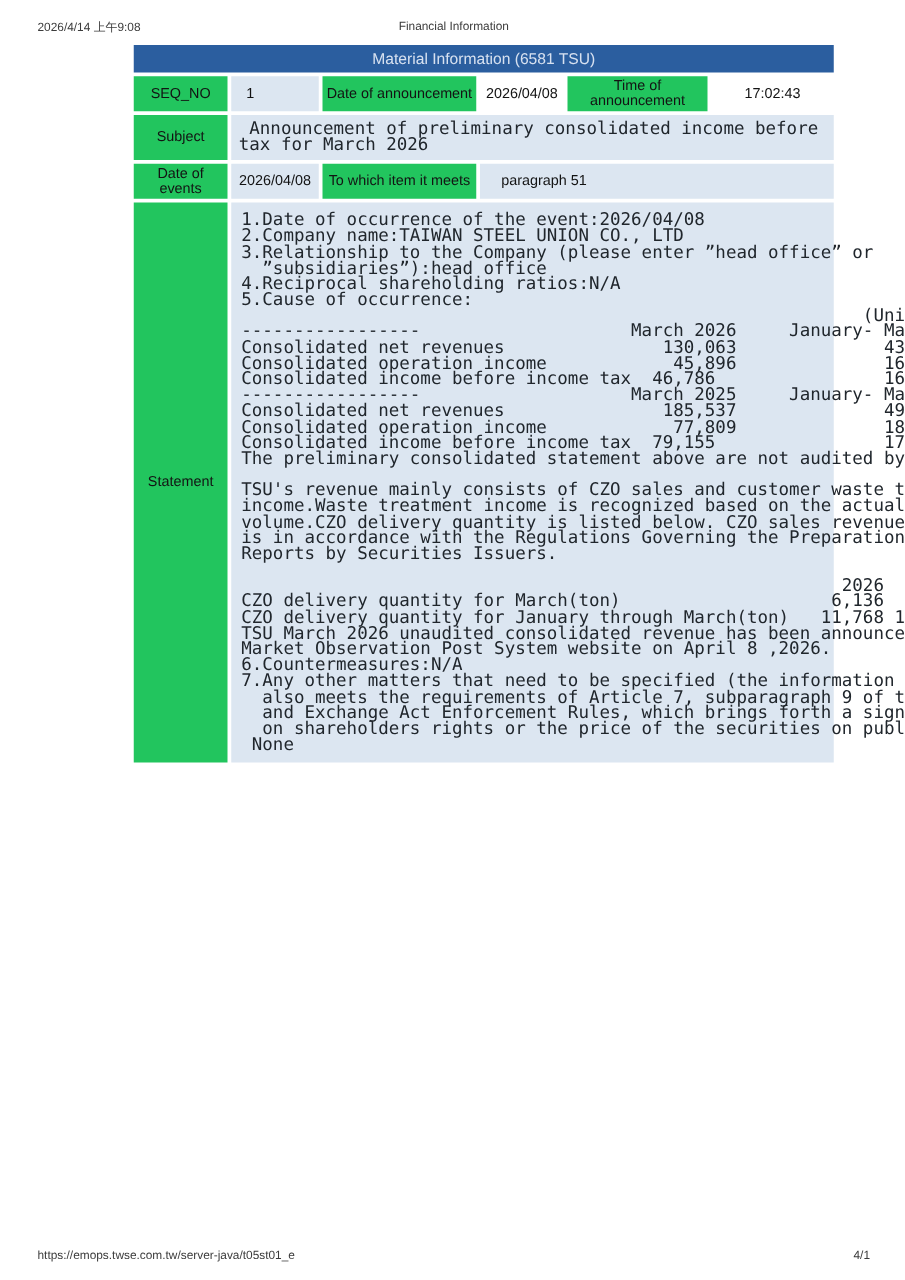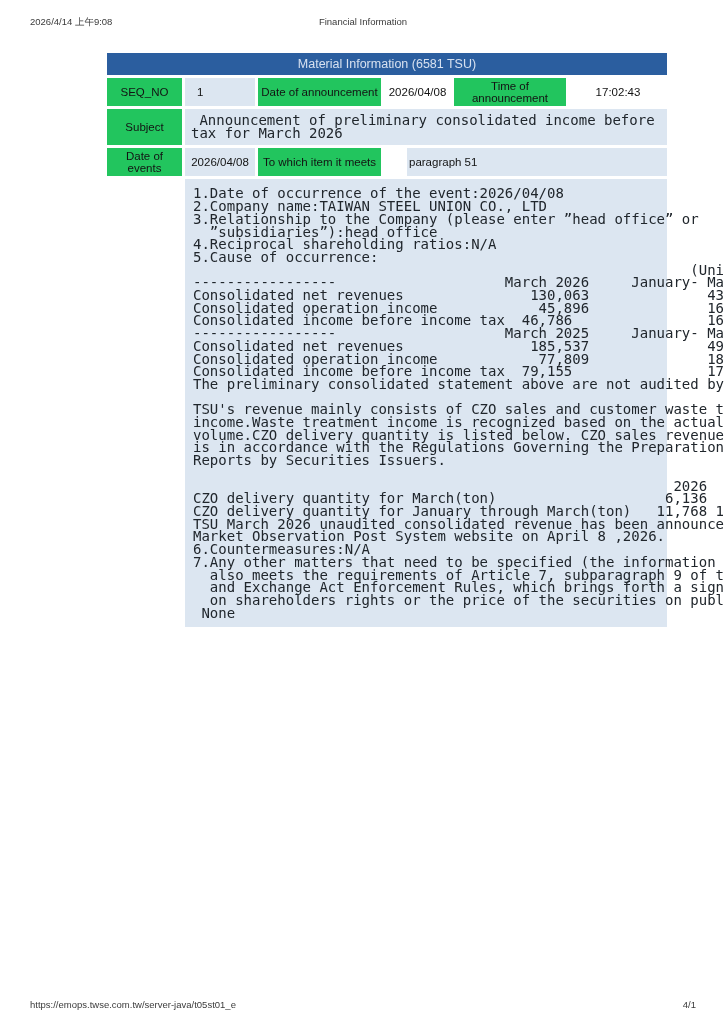--- a/index.html
+++ b/index.html
@@ -19,21 +19,21 @@
   .print-bar.top { top: 16px; }
   .print-bar.bottom { top: 999px; }
   .print-center {
     position: absolute; left: 0; right: 0; text-align: center;
   }
   .print-right { position: absolute; right: 0; top: 0; }
   .print-left { position: absolute; left: 0; top: 0; }
 
   
   .mtable {
-    position: absolute; top: 53px; left: 107px; width: 560px;
+    position: absolute; top: 36px; left: 107px; width: 560px;
     display: grid;
     grid-template-columns: 75px 70px 123px 67px 112px 1fr;
     grid-auto-rows: min-content;
     gap: 3px;
   }
   .cell { display: flex; align-items: center; font-size: 11.5px; }
   .title-bar {
     grid-column: 1 / -1;
     background: #2B5E9F;
     color: #D7E1F0;
@@ -46,21 +46,21 @@
     justify-content: center;
     text-align: center;
     min-height: 25px;
     padding: 2px 2px;
   }
   .vblue  { background: #DCE6F1; }
   .vwhite { background: #FFFFFF; }
   .row2 { min-height: 25px; }
   .row4 { min-height: 24px; }
   .pad-left-lg { padding-left: 12px; }
-  .pad-left-md { padding-left: 2px; margin-left: 23px; }
+  .pad-left-md { padding-left: 17px; }
   .center-text { justify-content: center; }
   .span-rest { grid-column: 2 / -1; }
   .span-item { grid-column: 4 / -1; }
   pre {
     margin: 0;
     font-family: "DejaVu Sans Mono", monospace;
     font-size: 14px;
     line-height: 12.7px;
     color: #20262c;
     white-space: pre;
@@ -92,20 +92,21 @@
   <div class="cell vblue span-rest">
     <pre class="subject-pre"> Announcement of preliminary consolidated income before
 tax for March 2026</pre>
   </div>
 
   <div class="cell lbl row4">Date of events</div>
   <div class="cell vblue row4 center-text">2026/04/08</div>
   <div class="cell lbl row4">To which item it meets</div>
   <div class="cell vblue row4 span-item pad-left-md">paragraph 51</div>
 
+  <div class="cell lbl">Statement</div>
   <div class="cell vblue span-rest statement-content">
     <pre class="statement-pre">1.Date of occurrence of the event:2026/04/08
 2.Company name:TAIWAN STEEL UNION CO., LTD
 3.Relationship to the Company (please enter ”head office” or
   ”subsidiaries”):head office
 4.Reciprocal shareholding ratios:N/A
 5.Cause of occurrence:
                                                            (Unit:thousand)
 -----------------                    March 2026     January- March 2026
 Consolidated net revenues               130,063              435,086

